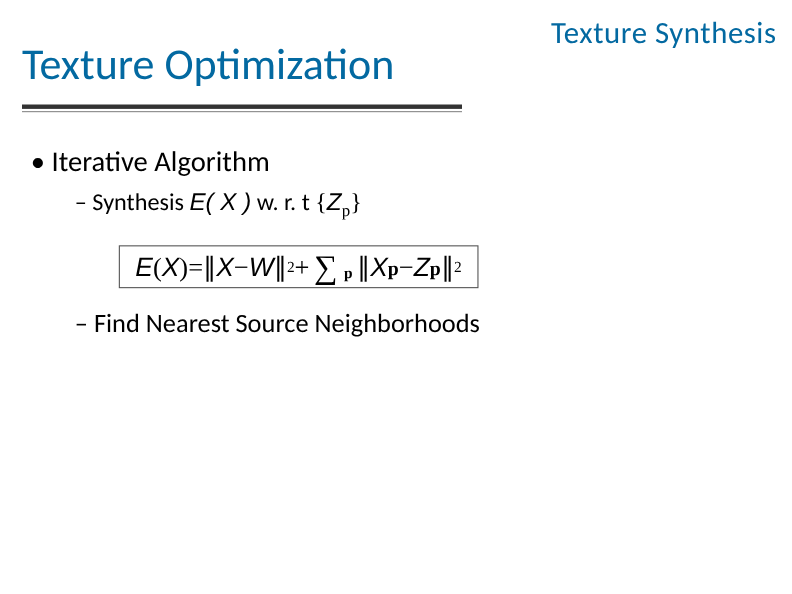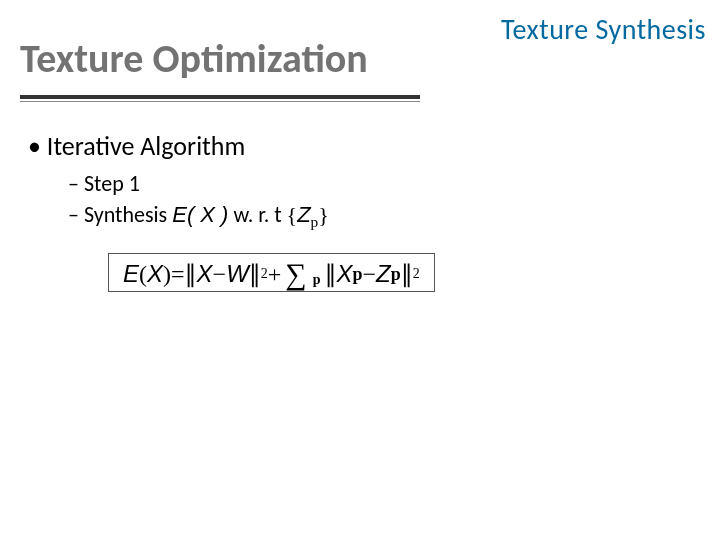--- a/index.html
+++ b/index.html
@@ -22,22 +22,22 @@
     letter-spacing: 0.5px;
   }
   .title-block {
     position: absolute;
     top: 34px;
     left: 20px;
     width: 400px;
   }
   .title {
     font-size: 40px;
-    font-weight: 700;
-    color: #737373;
+    font-weight: 400;
+    color: #0369a1;
     padding-bottom: 8px;
   }
   .title-rule {
     margin-top: 4px;
     width: 400px;
     height: 7px;
     border-top: 4px solid #333;
     border-bottom: 1px solid #888;
   }
   .content {
@@ -97,21 +97,20 @@
 
 <div class="title-block">
   <div class="title">Texture Optimization</div>
   <div class="title-rule"></div>
 </div>
 
 <div class="content">
 
   <div class="lvl1">Iterative Algorithm</div>
 
-  <div class="lvl2">Step 1</div>
 
   <div class="lvl2">
     <span>Synthesis </span><span class="math-ital">E( X )</span><span> w. r. t </span><span class="math-rm">{</span><span class="math-ital">Z</span><span class="subp">p</span><span class="math-rm">}</span>
   </div>
 
   <div class="equation-wrap">
     <div class="eq-row">
       <span class="math-ital">E</span>
       <span class="math-rm">(</span>
       <span class="math-ital">X</span>
@@ -132,14 +131,15 @@
       <span class="math-ital">X</span>
       <span class="boldp math-rm">p</span>
       <span class="math-rm"> − </span>
       <span class="math-ital">Z</span>
       <span class="boldp math-rm">p</span>
       <span class="norm-bar math-rm">∥</span>
       <span class="supersq math-rm">2</span>
     </div>
   </div>
 
+  <div class="lvl2" style="font-size:24px">Find Nearest Source Neighborhoods</div>
 
 </div>
 
 </body></html>

